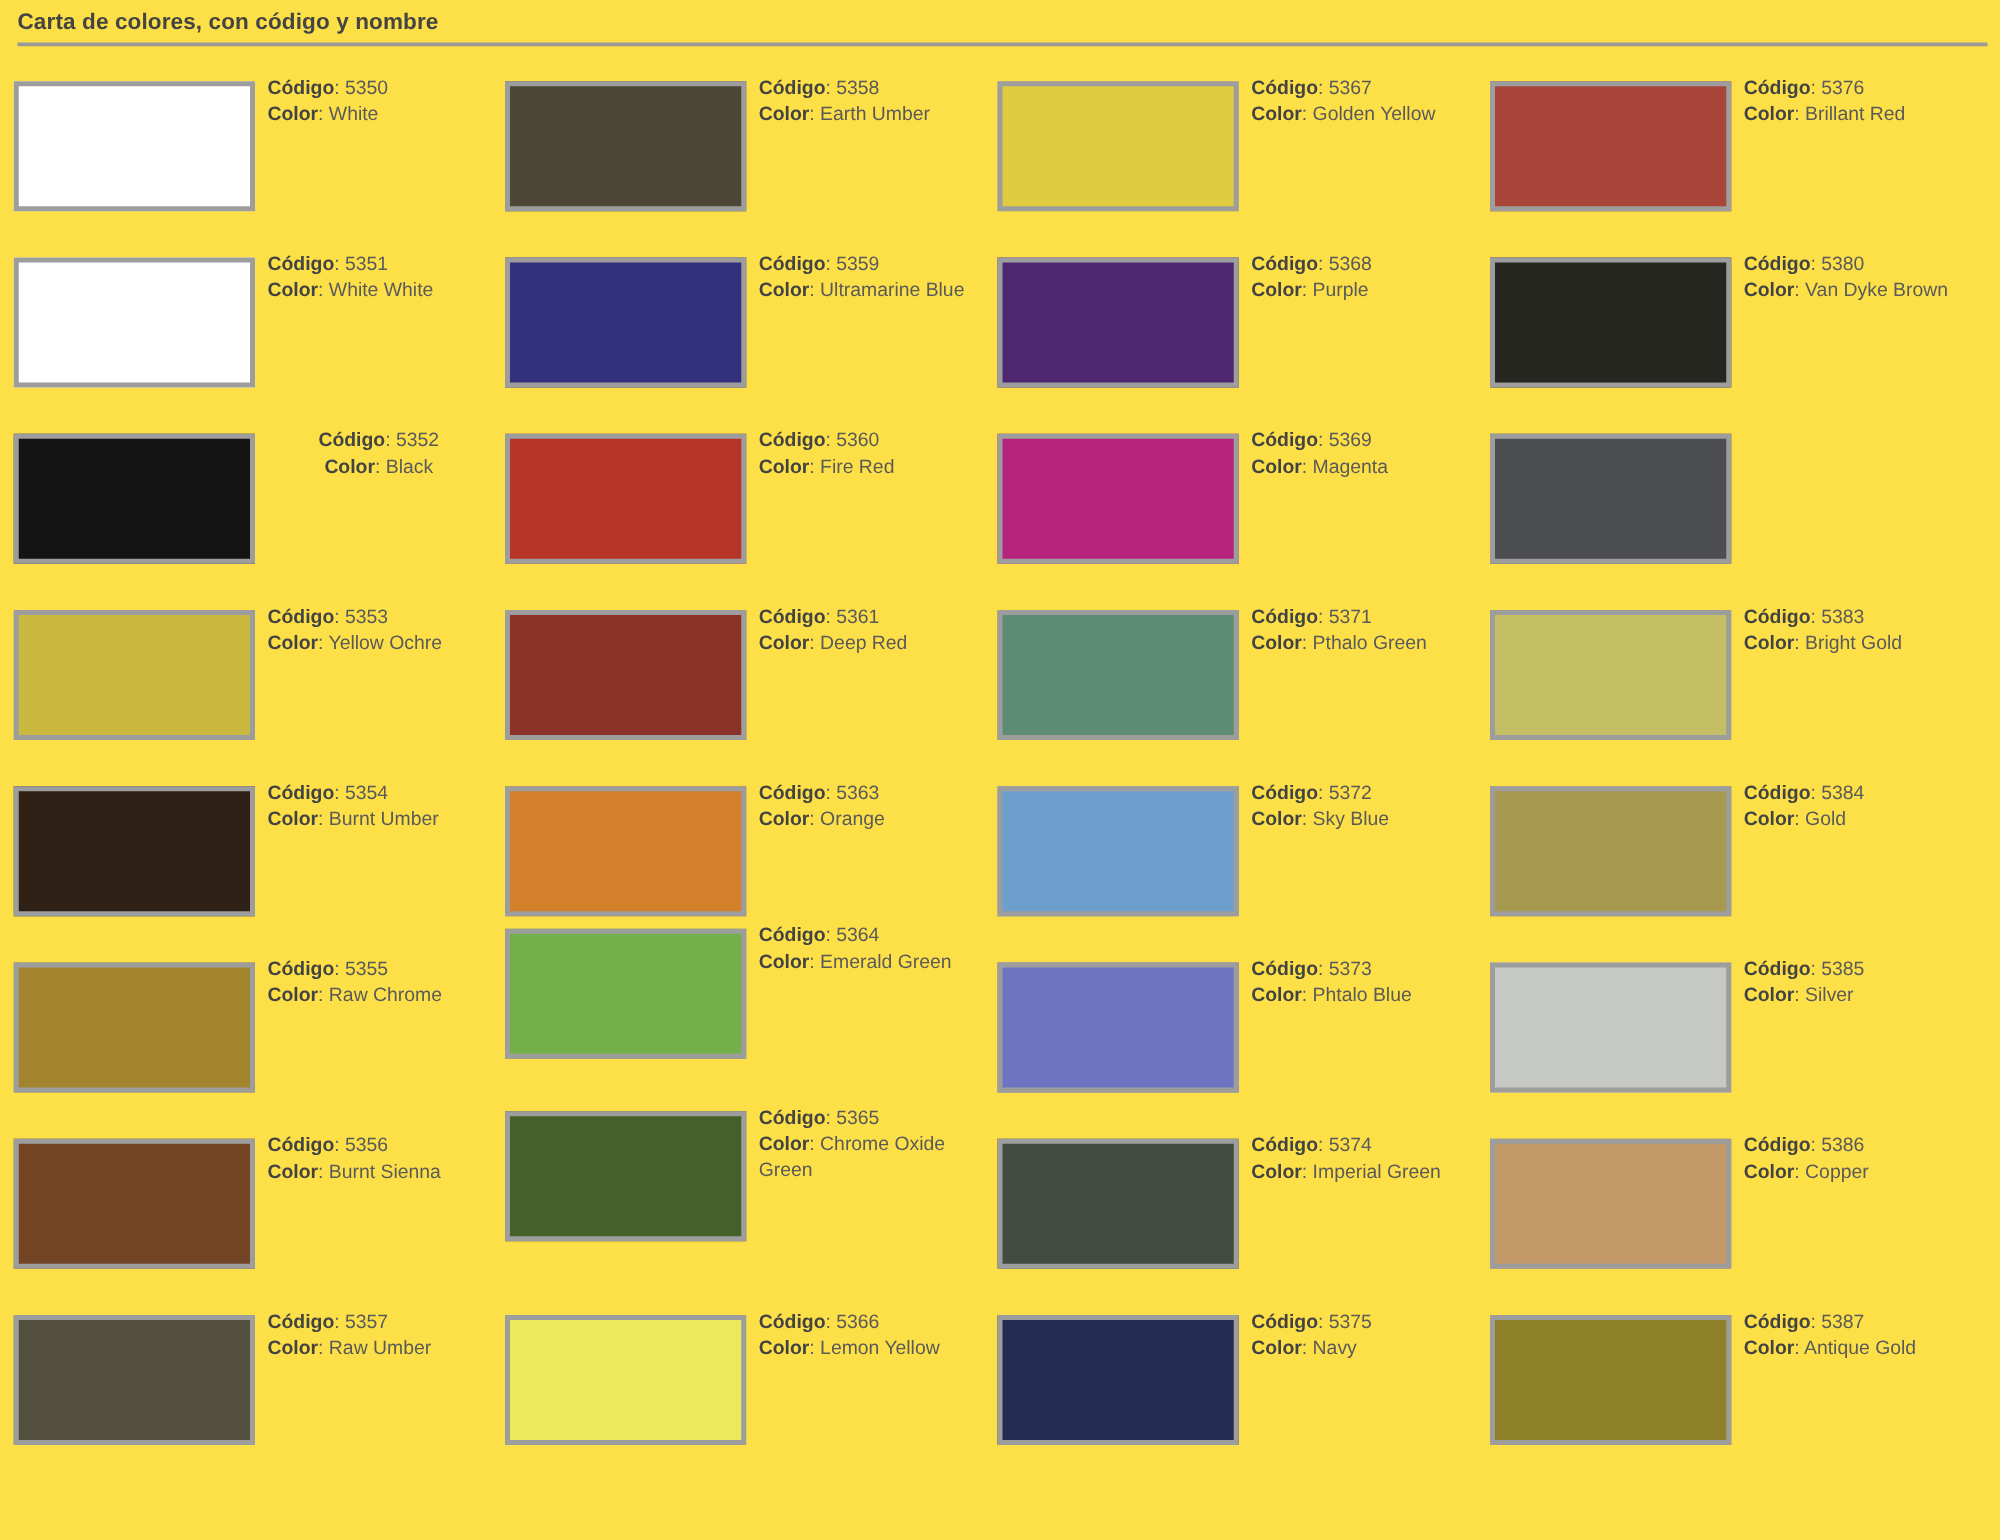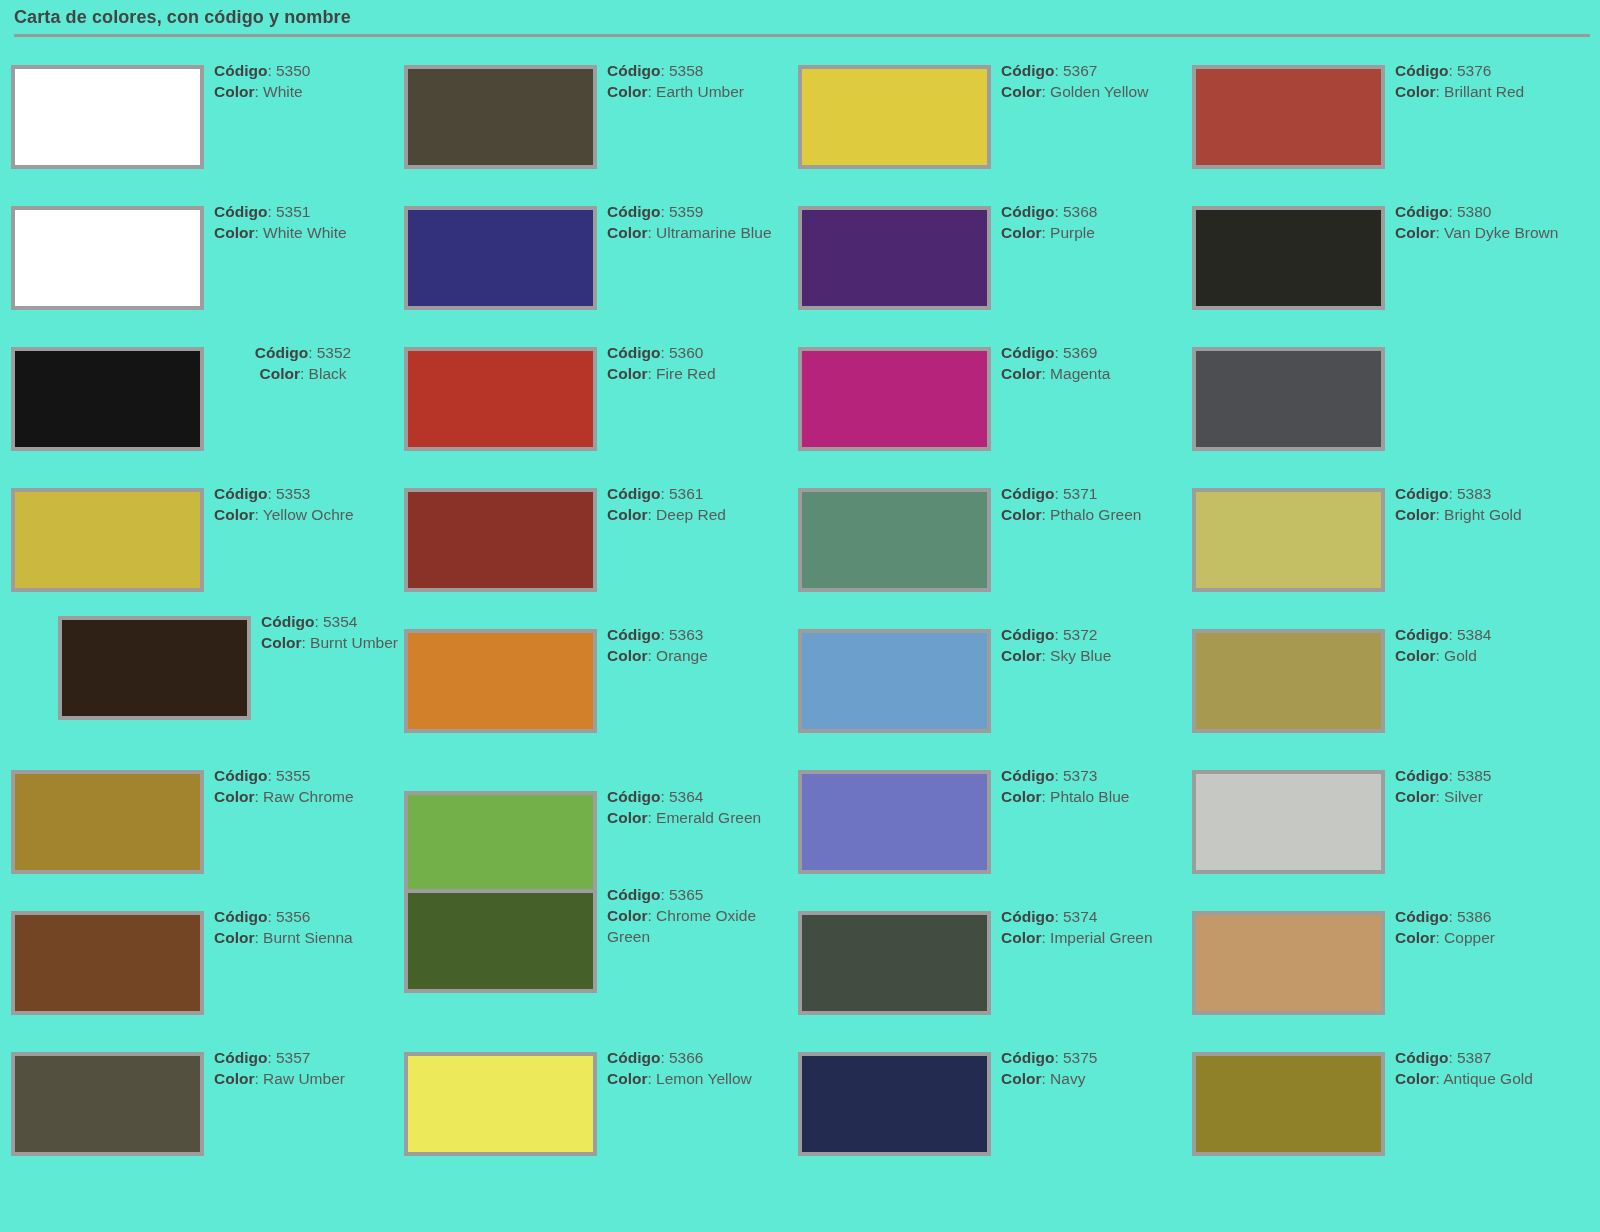--- a/index.html
+++ b/index.html
@@ -8,21 +8,21 @@
     padding: 0;
     width: 1600px;
     height: 1232px;
     background: #ffffff;
     font-family: "Liberation Sans", sans-serif;
   }
   #page {
     position: relative;
     width: 1600px;
     height: 1232px;
-    background: #5eead4;
+    background: #fde047;
     overflow: hidden;
   }
 
   
   .header {
     position: absolute;
     left: 0;
     top: 0;
     width: 1600px;
     height: 40px;
@@ -132,21 +132,21 @@
             <div class="meta-line"><span class="meta-key">Color</span><span class="meta-val">: </span><span class="meta-val">Black</span></div>
           </div>
         </div>
         <div class="cell" style="top: 423px;">
           <div class="swatch" style="background: rgb(203, 185, 63);"></div>
           <div class="meta">
             <div class="meta-line"><span class="meta-key">Código</span><span class="meta-val">: </span><span class="meta-val">5353</span></div>
             <div class="meta-line"><span class="meta-key">Color</span><span class="meta-val">: </span><span class="meta-val">Yellow Ochre</span></div>
           </div>
         </div>
-        <div class="cell" style="top: 551px; margin-left: 47px;">
+        <div class="cell" style="top: 564px;">
           <div class="swatch" style="background: rgb(47, 33, 22);"></div>
           <div class="meta">
             <div class="meta-line"><span class="meta-key">Código</span><span class="meta-val">: </span><span class="meta-val">5354</span></div>
             <div class="meta-line"><span class="meta-key">Color</span><span class="meta-val">: </span><span class="meta-val">Burnt Umber</span></div>
           </div>
         </div>
         <div class="cell" style="top: 705px;">
           <div class="swatch" style="background: rgb(163, 132, 46);"></div>
           <div class="meta">
             <div class="meta-line"><span class="meta-key">Código</span><span class="meta-val">: </span><span class="meta-val">5355</span></div>
@@ -197,21 +197,21 @@
             <div class="meta-line"><span class="meta-key">Color</span><span class="meta-val">: </span><span class="meta-val">Deep Red</span></div>
           </div>
         </div>
         <div class="cell" style="top: 564px;">
           <div class="swatch" style="background: rgb(211, 128, 43);"></div>
           <div class="meta">
             <div class="meta-line"><span class="meta-key">Código</span><span class="meta-val">: </span><span class="meta-val">5363</span></div>
             <div class="meta-line"><span class="meta-key">Color</span><span class="meta-val">: </span><span class="meta-val">Orange</span></div>
           </div>
         </div>
-        <div class="cell" style="top: 726px;">
+        <div class="cell" style="top: 678px;">
           <div class="swatch" style="background: rgb(116, 176, 74);"></div>
           <div class="meta">
             <div class="meta-line"><span class="meta-key">Código</span><span class="meta-val">: </span><span class="meta-val">5364</span></div>
             <div class="meta-line"><span class="meta-key">Color</span><span class="meta-val">: </span><span class="meta-val">Emerald Green</span></div>
           </div>
         </div>
         <div class="cell" style="top: 824px;">
           <div class="swatch" style="background: rgb(70, 96, 41);"></div>
           <div class="meta">
             <div class="meta-line"><span class="meta-key">Código</span><span class="meta-val">: </span><span class="meta-val">5365</span></div>

